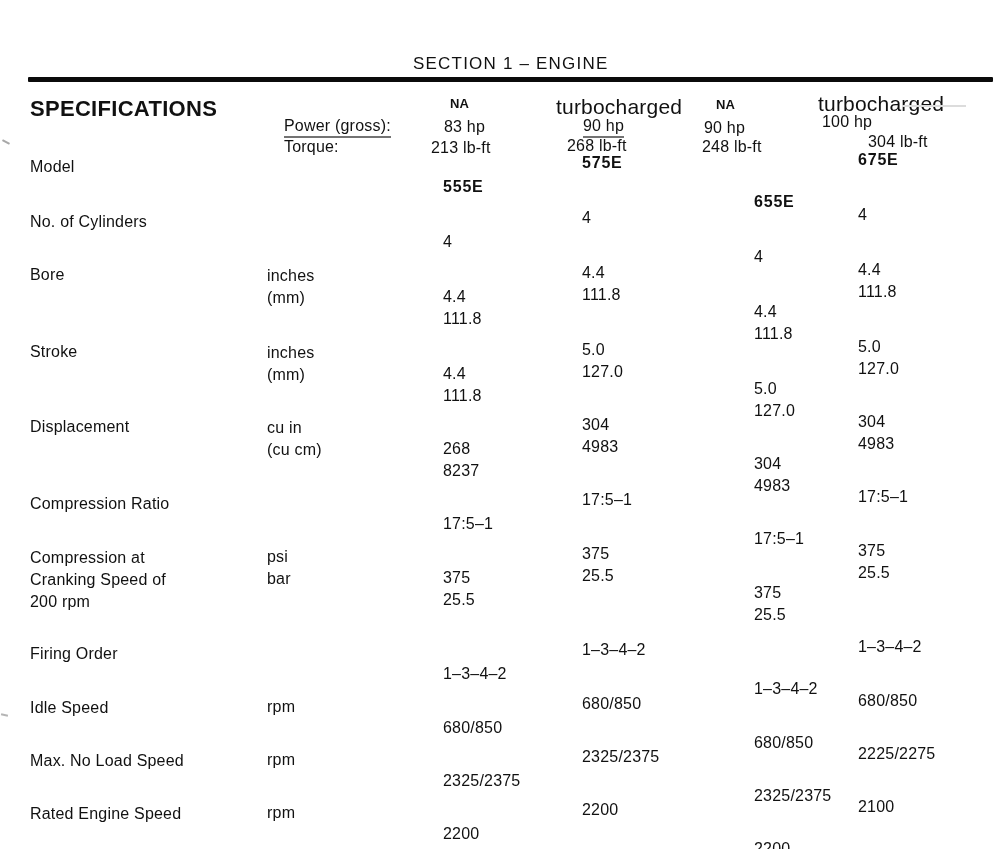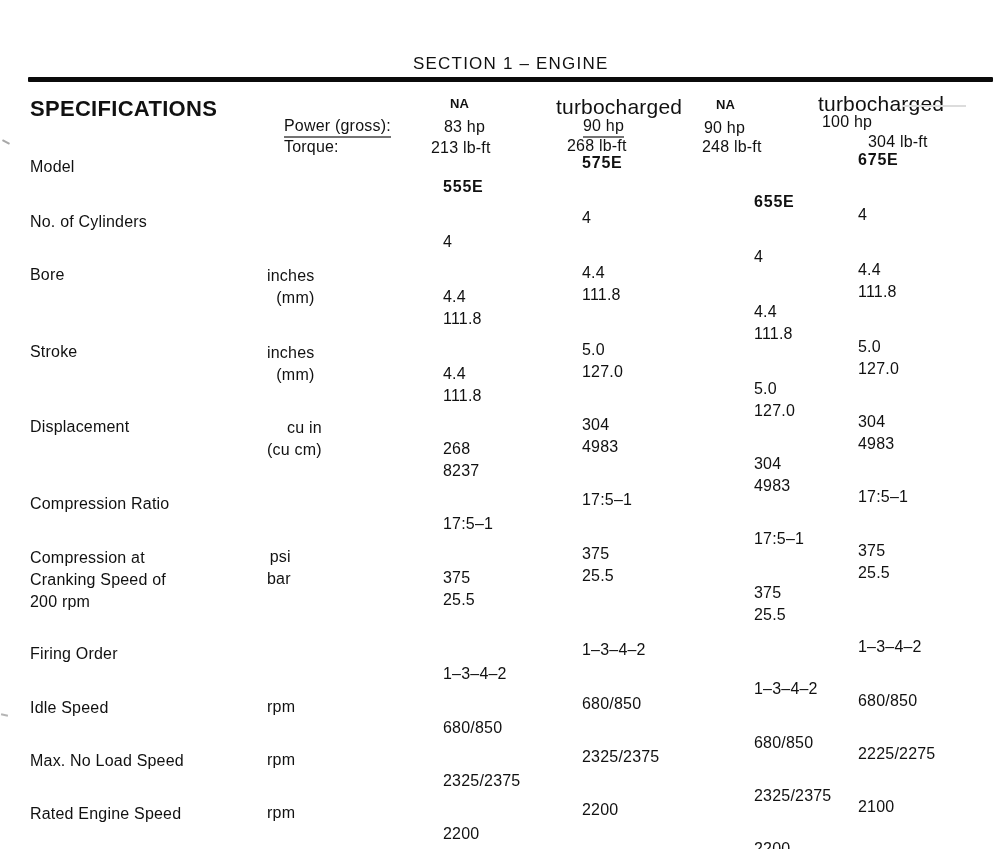--- a/index.html
+++ b/index.html
@@ -13,21 +13,21 @@
   .title{font-weight:normal;font-size:17px;letter-spacing:1.2px;}
   .rule{background:#0b0b0b;border-radius:1px;}
   .spec{font-weight:bold;font-size:22px;letter-spacing:0.3px;}
   .ul{border-bottom:2px solid #737373;padding-bottom:1px;}
   .asp-na{font-weight:bold;font-size:13px;}
   .asp-turbo{font-size:21px;}
   .hv{font-size:16px;}
   .row{position:absolute;left:0;top:0;width:100%;height:0;}
   .lab,.unit,.val{position:absolute;white-space:nowrap;font-size:16px;}
   .lab{left:30px;top:2px;}
-  .unit{left:267px;top:1px;text-align:right;}
+  .unit{left:267px;top:1px;}
   .val.c1{left:443px;top:0;margin-top:22px;}
   .val.c2{left:582px;top:-2px;}
   .val.c3{left:754px;top:-3px;margin-top:40px;}
   .val.c4{left:858px;top:-5px;}
   .two span,.multi span{display:block;line-height:22px;}
   .mv{font-weight:bold;font-size:16px;letter-spacing:0.8px;}
   .artifact{position:absolute;background:#a8a8a8;}
 </style>
 </head>
 <body>

